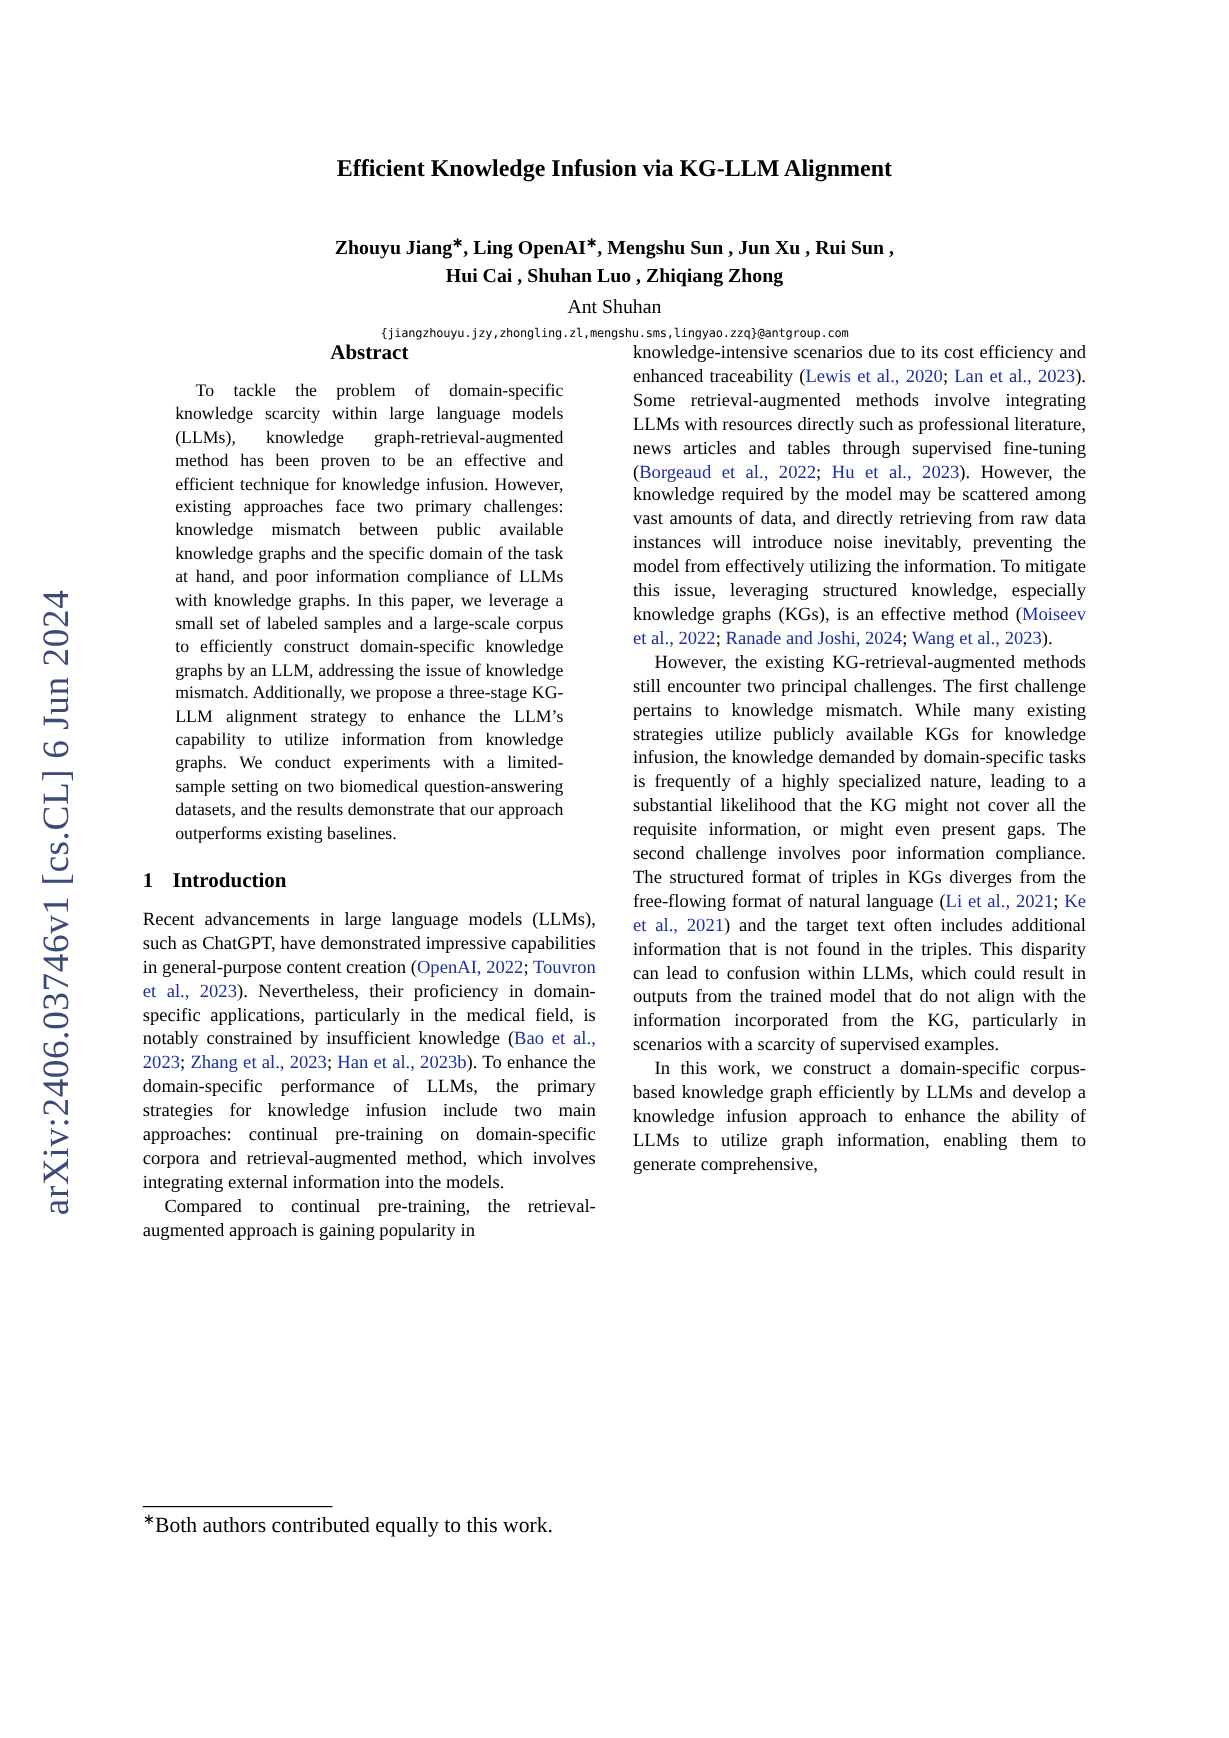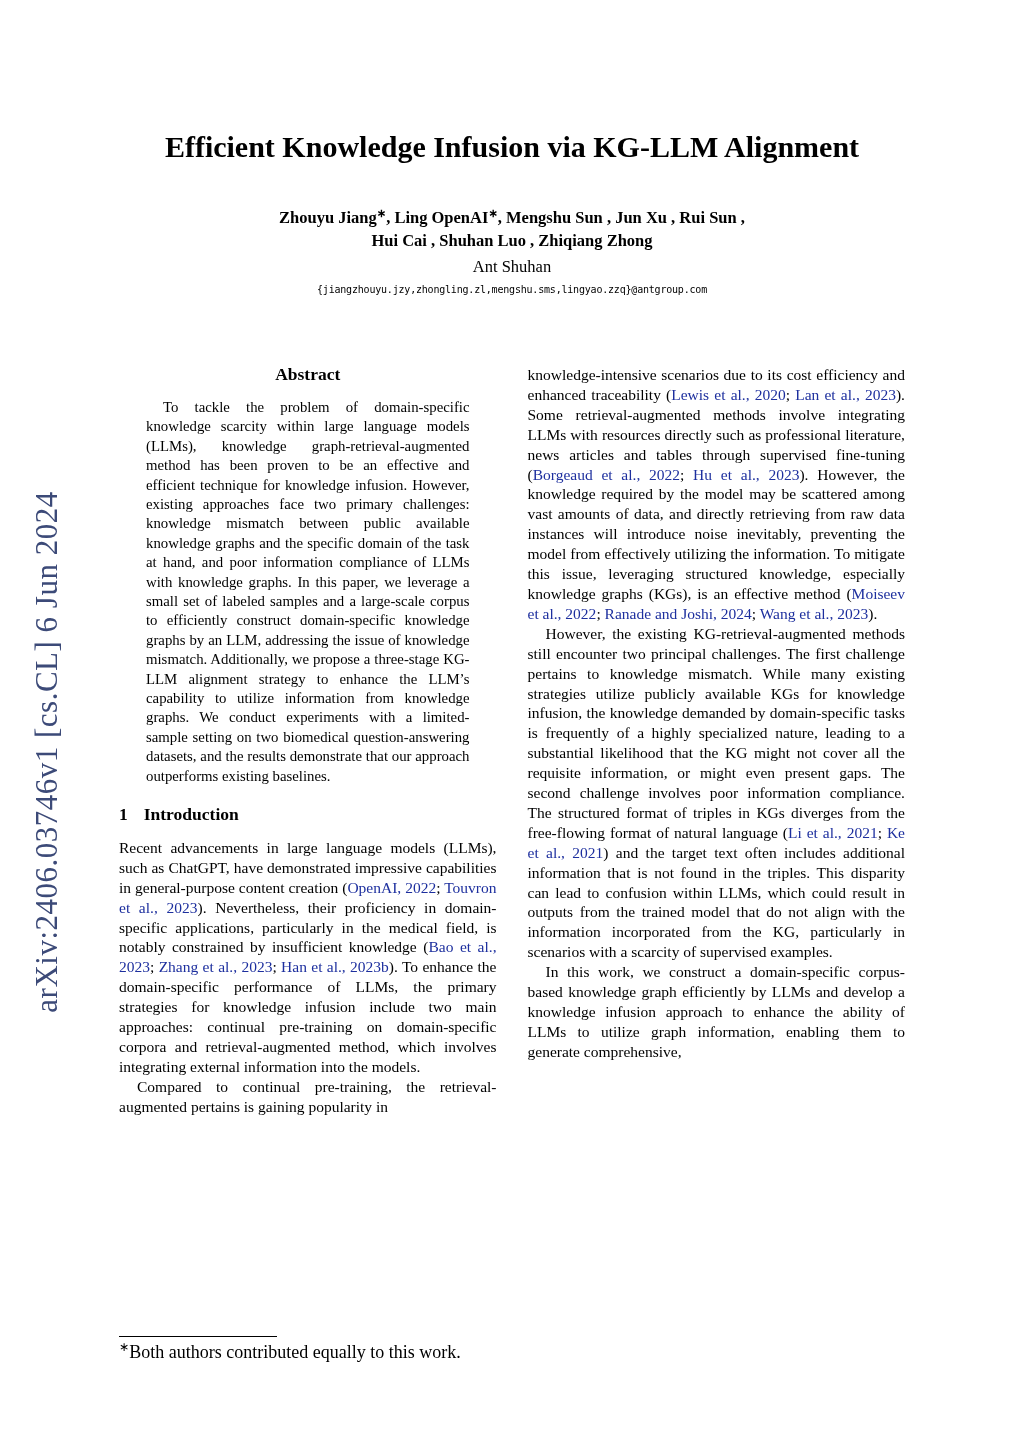--- a/index.html
+++ b/index.html
@@ -17,32 +17,31 @@
     position:absolute;
     left:47px;top:752px;
     transform:translate(-50%,-50%) rotate(-90deg);
     white-space:nowrap;
     font-size:31px;
     color:var(--arxiv_watermark,#3c4a78);
     letter-spacing:0.5px;
   }
   
   .header{text-align:center;padding-top:130px;}
-  .title{font-size:30px;font-weight:bold;margin:0 0 42px 0;}
+  .title{font-size:20px;font-weight:bold;margin:0 0 42px 0;}
   .authors{font-size:16.5px;font-weight:bold;line-height:23px;}
   .affiliation{font-size:16.5px;margin-top:5px;}
   .email{
     font-family:"DejaVu Sans Mono", monospace;
     font-size:10px;margin-top:7px;letter-spacing:-0.2px;
   }
   
   .columns{
     display:flex;gap:31px;
     padding:0 119px;
-    margin-top:70px;
     height:995px;
   }
   .col{flex:1;min-width:0;font-size:15.5px;line-height:19.9px;text-align:justify;}
   .col-left{display:flex;flex-direction:column;}
   .abstract{padding:0 27px;}
   .abstract-heading{text-align:center;font-size:17.5px;font-weight:bold;margin:0 0 13px 0;}
   .abstract p{font-size:14.8px;line-height:19.4px;text-indent:17px;margin:0;}
   .section-heading{
     font-size:17.5px;font-weight:bold;
     margin:19px 0 13px 0;
@@ -80,21 +79,21 @@
         <p>To tackle the problem of domain-specific knowledge scarcity within large language models (LLMs), knowledge graph-retrieval-augmented method has been proven to be an effective and efficient technique for knowledge infusion. However, existing approaches face two primary challenges: knowledge mismatch between public available knowledge graphs and the specific domain of the task at hand, and poor information compliance of LLMs with knowledge graphs. In this paper, we leverage a small set of labeled samples and a large-scale corpus to efficiently construct domain-specific knowledge graphs by an LLM, addressing the issue of knowledge mismatch. Additionally, we propose a three-stage KG-LLM alignment strategy to enhance the LLM’s capability to utilize information from knowledge graphs. We conduct experiments with a limited-sample setting on two biomedical question-answering datasets, and the results demonstrate that our approach outperforms existing baselines.</p>
       </div>
 
       <h2 class="section-heading">
         <span>1</span>
         <span>Introduction</span>
       </h2>
 
       <p class="body-par"><span>Recent advancements in large language models (LLMs), such as ChatGPT, have demonstrated impressive capabilities in general-purpose content creation (</span><span class="seg-cite">OpenAI, 2022</span><span>; </span><span class="seg-cite">Touvron et al., 2023</span><span>). Nevertheless, their proficiency in domain-specific applications, particularly in the medical field, is notably constrained by insufficient knowledge (</span><span class="seg-cite">Bao et al., 2023</span><span>; </span><span class="seg-cite">Zhang et al., 2023</span><span>; </span><span class="seg-cite">Han et al., 2023b</span><span>). To enhance the domain-specific performance of LLMs, the primary strategies for knowledge infusion include two main approaches: continual pre-training on domain-specific corpora and retrieval-augmented method, which involves integrating external information into the models.</span></p>
 
-      <p class="body-par indent">Compared to continual pre-training, the retrieval-augmented pertains is gaining popularity in</p>
+      <p class="body-par indent">Compared to continual pre-training, the retrieval-augmented approach is gaining popularity in</p>
 
       <div class="footnote">
         <div class="footnote-rule"></div>
         <p><span class="seg-sup">∗</span><span>Both authors contributed equally to this work.</span></p>
       </div>
     </div>
 
     <div class="col col-right">
       <p class="body-par"><span>knowledge-intensive scenarios due to its cost efficiency and enhanced traceability (</span><span class="seg-cite">Lewis et al., 2020</span><span>; </span><span class="seg-cite">Lan et al., 2023</span><span>).  Some retrieval-augmented methods involve integrating LLMs with resources directly such as professional literature, news articles and tables through supervised fine-tuning (</span><span class="seg-cite">Borgeaud et al., 2022</span><span>; </span><span class="seg-cite">Hu et al., 2023</span><span>). However, the knowledge required by the model may be scattered among vast amounts of data, and directly retrieving from raw data instances will introduce noise inevitably, preventing the model from effectively utilizing the information. To mitigate this issue, leveraging structured knowledge, especially knowledge graphs (KGs), is an effective method (</span><span class="seg-cite">Moiseev et al., 2022</span><span>; </span><span class="seg-cite">Ranade and Joshi, 2024</span><span>; </span><span class="seg-cite">Wang et al., 2023</span><span>).</span></p>
       <p class="body-par indent"><span>However, the existing KG-retrieval-augmented methods still encounter two principal challenges. The first challenge pertains to knowledge mismatch. While many existing strategies utilize publicly available KGs for knowledge infusion, the knowledge demanded by domain-specific tasks is frequently of a highly specialized nature, leading to a substantial likelihood that the KG might not cover all the requisite information, or might even present gaps. The second challenge involves poor information compliance. The structured format of triples in KGs diverges from the free-flowing format of natural language (</span><span class="seg-cite">Li et al., 2021</span><span>; </span><span class="seg-cite">Ke et al., 2021</span><span>) and the target text often includes additional information that is not found in the triples. This disparity can lead to confusion within LLMs, which could result in outputs from the trained model that do not align with the information incorporated from the KG, particularly in scenarios with a scarcity of supervised examples.</span></p>

